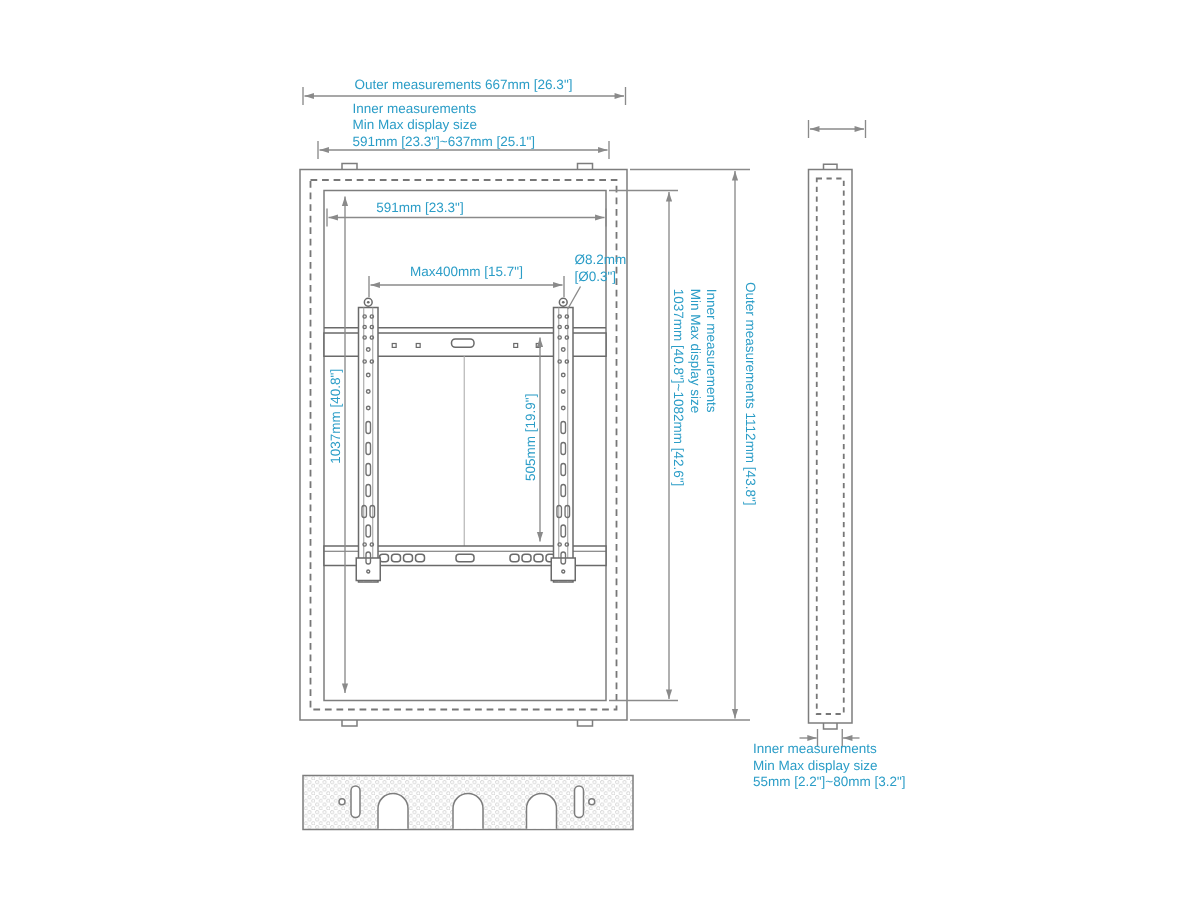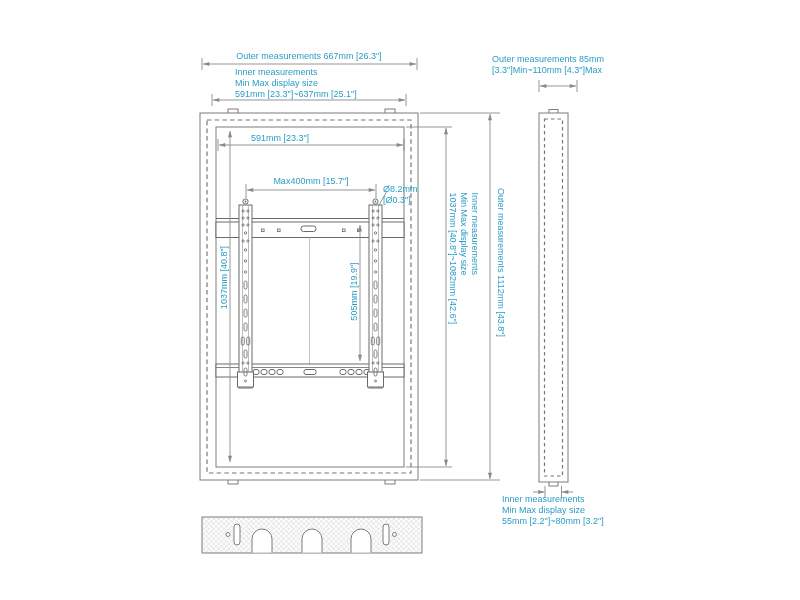--- a/index.html
+++ b/index.html
@@ -164,41 +164,37 @@
   <div class="lbl" style="left:235px;top:67px;">
     <div>Inner measurements</div>
     <div>Min Max display size</div>
     <div>591mm [23.3"]~637mm [25.1"]</div>
   </div>
 
   <div class="lbl c" style="left:220px;top:133px;width:120px;">591mm [23.3"]</div>
 
   <div class="lbl c" style="left:251px;top:176px;width:120px;">Max400mm [15.7"]</div>
 
-  <div class="lbl" style="left:383px;top:184px;">
+  <div class="lbl" style="left:383px;top:168px;">
     <div>Ø8.2mm</div>
     <div>[Ø0.3"]</div>
   </div>
 
   <div class="lbl c rotl" style="left:184px;top:272px;width:80px;height:11px;">1037mm [40.8"]</div>
 
   <div class="lbl c rotl" style="left:314px;top:286px;width:80px;height:11px;">505mm [19.9"]</div>
 
   <div class="lbl rotr" style="left:393px;top:246px;width:140px;height:33px;">
     <div>Inner measurements</div>
     <div>Min Max display size</div>
     <div>1037mm [40.8"]~1082mm [42.6"]</div>
   </div>
 
   <div class="lbl c rotr" style="left:420px;top:257px;width:160px;height:11px;">Outer measurements 1112mm [43.8"]</div>
 
-  <div class="lbl" style="left:492px;top:54px;">
-    <div>Outer measurements 85mm</div>
-    <div>[3.3"]Min~110mm [4.3"]Max</div>
-  </div>
 
   <div class="lbl" style="left:502px;top:494px;">
     <div>Inner measurements</div>
     <div>Min Max display size</div>
     <div>55mm [2.2"]~80mm [3.2"]</div>
   </div>
 
 </div>
 
 </body></html>

